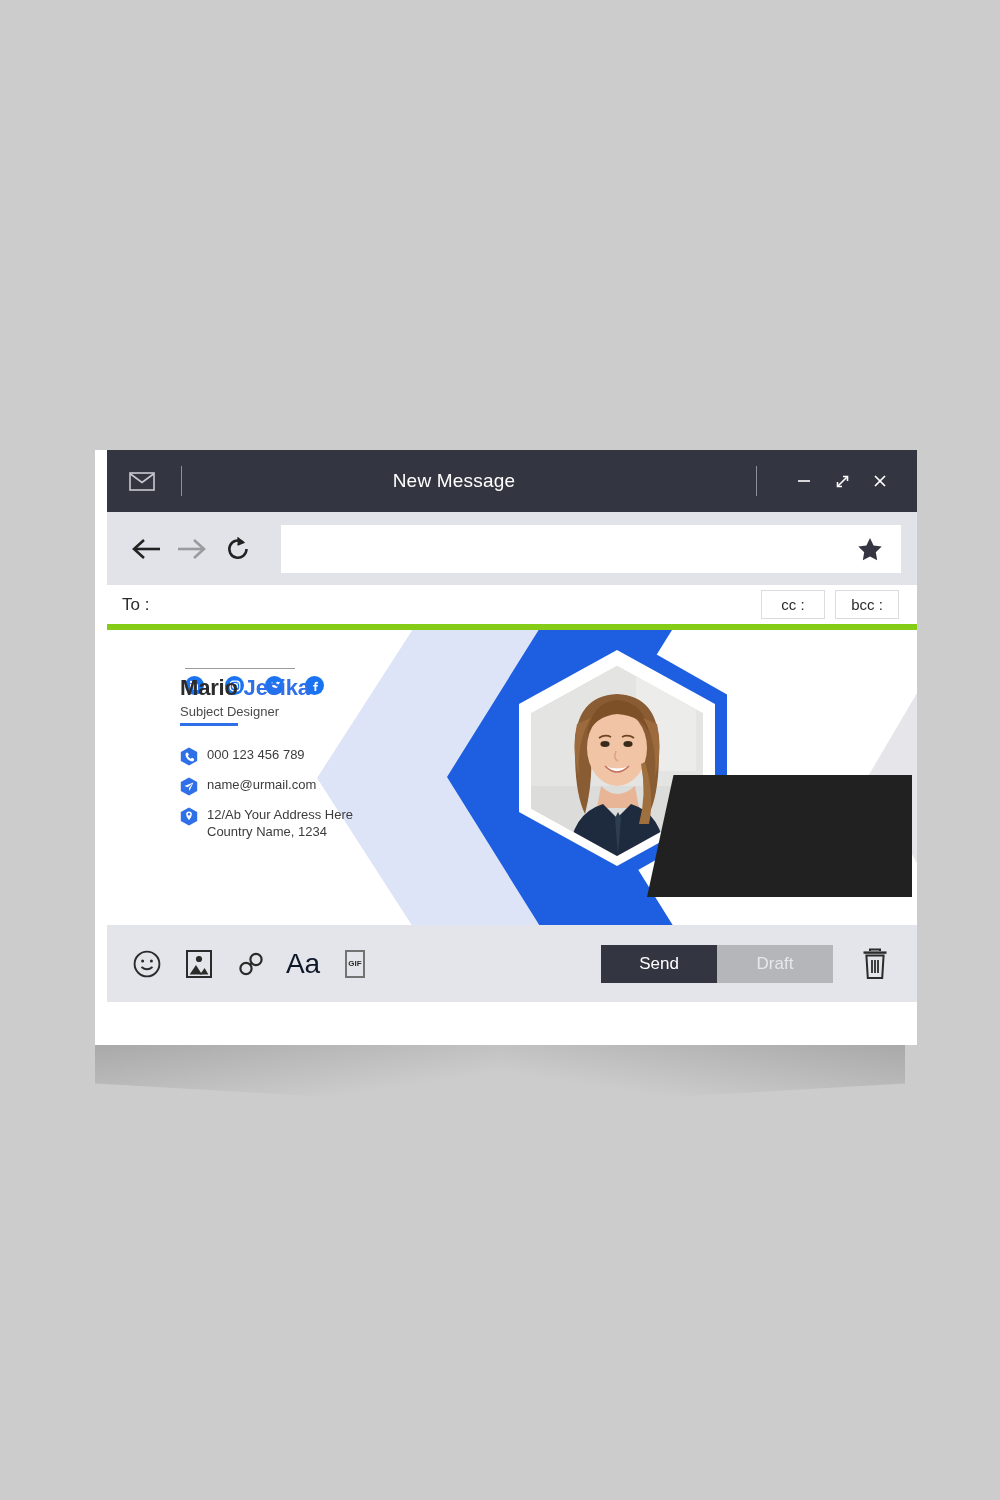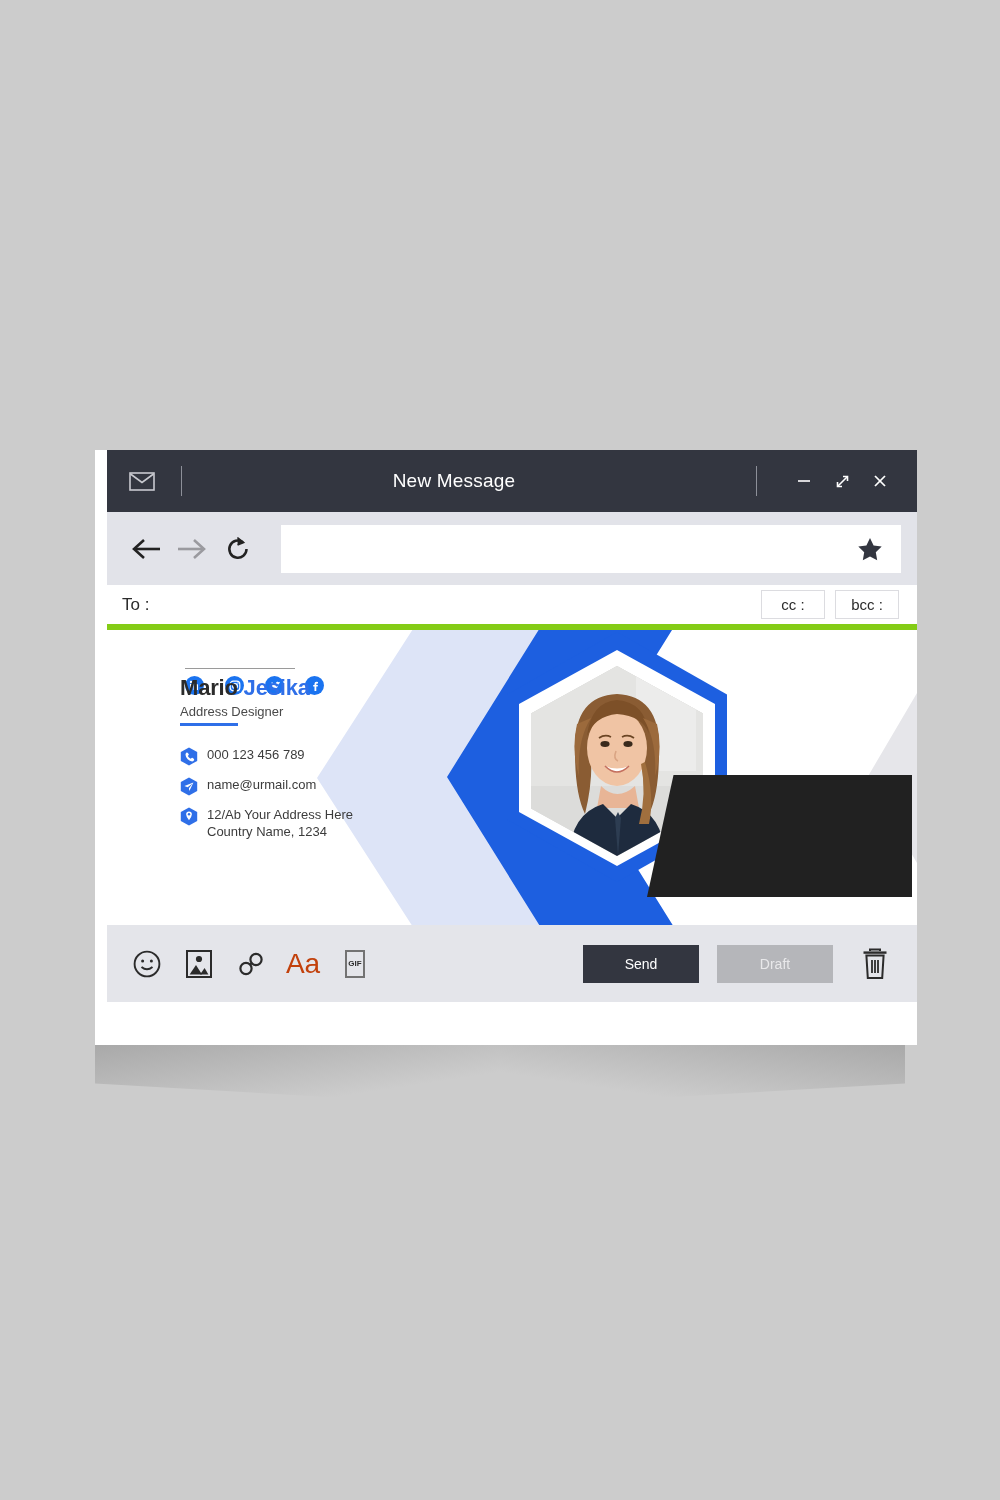--- a/index.html
+++ b/index.html
@@ -376,23 +376,22 @@
     justify-content: center;
     margin-right: 12px;
     cursor: pointer;
   }
   .bar-spacer { flex: 1; }
   .action-btn {
     width: 116px;
     height: 38px;
     border: none;
     font-family: "Liberation Sans", sans-serif;
-    font-size: 14px;
-    cursor: pointer;
-    margin-left: 18px;
+    font-size: 17px;
+    cursor: pointer;
   }
   #send-button { background: #333640; color: #ffffff; }
   #draft-button { background: #b5b6ba; color: #e8e8ea; }
   #trash-button {
     width: 40px;
     height: 40px;
     display: flex;
     align-items: center;
     justify-content: center;
     margin-left: 22px;
@@ -543,21 +542,21 @@
           <path d="M7.3 11 L7.3 6.6 L8.7 6.6 L8.9 4.9 L7.3 4.9 L7.3 4 Q7.3 3.3 8.2 3.4 L9 3.4 L9 1.9 Q8.3 1.8 7.5 1.8 Q5.5 1.8 5.5 3.8 L5.5 4.9 L4.2 4.9 L4.2 6.6 L5.5 6.6 L5.5 11 Z" fill="#fff"></path>
         </svg>
       </span>
     </div>
 
     <div id="sig-text">
       <div id="sig-name">
         <span>Mario</span>
         <span class="last">Jesika</span>
       </div>
-      <div id="sig-role">Address Designer</div>
+      <div id="sig-role">Subject Designer</div>
       <div id="sig-rule"></div>
 
       <div id="contact-list">
 
         <div class="contact-item">
           <span class="contact-icon">
             <svg width="18" height="19" viewBox="0 0 18 19">
               <polygon points="9,0.6 17.2,5.1 17.2,13.9 9,18.4 0.8,13.9 0.8,5.1" fill="#2f6fe8"></polygon>
               <path d="M6.2 5.6 q1.2-.5 1.9.6 l.7 1.2 q.3.6-.3 1 l-.5.4 q-.2.3 0 .7 .8 1.6 2.4 2.4 .4.2.7 0 l.4-.5 q.4-.6 1-.3 l1.2.7 q1.1.7.6 1.9 -.5 1.1-1.9 1.1 -2.6-.2-4.7-2.3 -2.1-2.1-2.3-4.7 0-1.4 1.1-1.9 z" fill="#ffffff" transform="translate(0.3,0.2) scale(0.96)"></path>
             </svg>
@@ -611,21 +610,21 @@
       </svg>
     </span>
     <span class="tool-icon">
       <svg width="30" height="30" viewBox="0 0 30 30">
         <circle cx="10" cy="19.5" r="5.6" fill="none" stroke="#2b2b2b" stroke-width="2.2"></circle>
         <circle cx="20" cy="10.5" r="5.6" fill="none" stroke="#2b2b2b" stroke-width="2.2"></circle>
         <line x1="13.6" y1="16" x2="16.4" y2="13.6" stroke="#2b2b2b" stroke-width="2.2"></line>
       </svg>
     </span>
     <span class="tool-icon">
-      <span style="font-size:28px;color:#c2410c;line-height:1;">Aa</span>
+      <span style="font-size:28px;color:#0f172a;line-height:1;">Aa</span>
     </span>
     <span class="tool-icon">
       <span style="display:flex;align-items:center;justify-content:center;width:20px;height:28px;border:2px solid #737373;box-sizing:border-box;">
         <span style="font-size:8px;font-weight:bold;color:#2b2b2b;">GIF</span>
       </span>
     </span>
 
     <span class="bar-spacer"></span>
 
     <button class="action-btn" id="send-button">Send</button>

